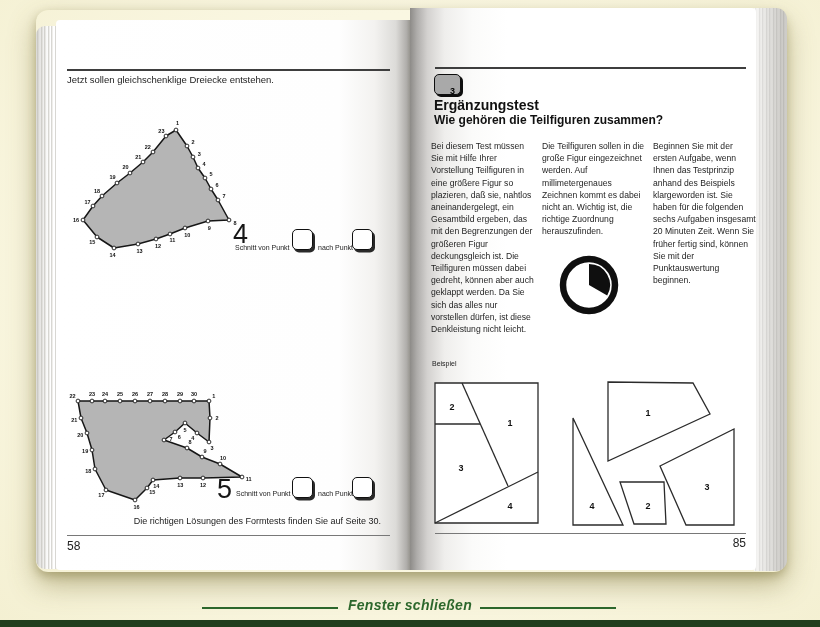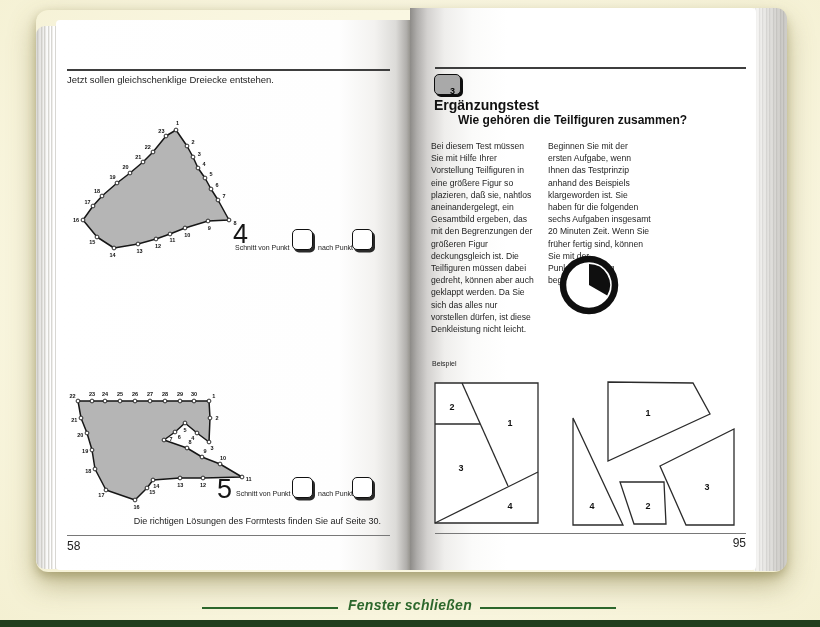--- a/index.html
+++ b/index.html
@@ -42,22 +42,22 @@
   .task-num{position:absolute;font-size:27px;line-height:27px;color:#161616;}
   .task-label{position:absolute;font-size:7px;color:#222;}
   .ans-box{position:absolute;width:19px;height:19px;background:#fff;border:1.7px solid #101010;border-radius:5px;
     box-shadow:2px 2.5px 0 rgba(5,5,5,.85);}
 
   
   .badge{position:absolute;left:434px;top:74px;width:25px;height:19px;background:#a9a9a9;
     border:1.7px solid #0e0e0e;border-radius:5px;box-shadow:2px 2px 0 #0e0e0e;}
   .badge span{position:absolute;right:5px;bottom:-2px;font-size:9px;font-weight:bold;color:#000;}
   .title{position:absolute;left:434px;top:97px;font-size:14px;font-weight:bold;color:#111;text-align:center;}
-  .subtitle{position:absolute;left:434px;top:113px;font-size:12px;font-weight:bold;color:#111;margin-left:24px;}
-  .cols{position:absolute;left:431px;top:140px;width:326px;display:flex;gap:13px;}
+  .subtitle{position:absolute;left:434px;top:113px;font-size:12px;font-weight:bold;color:#111;}
+  .cols{position:absolute;left:431px;top:140px;width:326px;display:flex;gap:7px;}
   .col{width:104px;font-size:8.6px;line-height:12.2px;color:#1e1e1e;}
   .beispiel{position:absolute;left:432px;top:360px;font-size:7px;color:#222;}
 
   
   .close-link{position:absolute;left:340px;top:597px;width:140px;text-align:center;
     font-size:14px;font-weight:bold;font-style:italic;color:#2c672c;letter-spacing:.3px;cursor:pointer;}
   .fline{position:absolute;top:607px;height:2px;background:#2c672c;}
   .bottom-bar{position:absolute;left:0;bottom:0;width:820px;height:7px;background:#203e1d;}
 </style>
 </head>
@@ -204,20 +204,21 @@
 
 <div class="rule" style="left:435px;top:67px;width:311px;"></div>
 <div class="badge">
   <span>3</span>
 </div>
 <div class="title">Ergänzungstest</div>
 <div class="subtitle">Wie gehören die Teilfiguren zusammen?</div>
 
 <div class="cols">
   <div class="col">Bei diesem Test müssen Sie mit Hilfe Ihrer Vorstellung Teilfiguren in eine größere Figur so plazieren, daß sie, nahtlos aneinandergelegt, ein Gesamtbild ergeben, das mit den Begrenzungen der größeren Figur deckungsgleich ist. Die Teilfiguren müssen dabei gedreht, können aber auch geklappt werden. Da Sie sich das alles nur vorstellen dürfen, ist diese Denkleistung nicht leicht.</div>
+  <div class="col">Die Teilfiguren sollen in die große Figur eingezeichnet werden. Auf millimetergenaues Zeichnen kommt es dabei nicht an. Wichtig ist, die richtige Zuordnung herauszufinden.</div>
   <div class="col">Beginnen Sie mit der ersten Aufgabe, wenn Ihnen das Testprinzip anhand des Beispiels klargeworden ist. Sie haben für die folgenden sechs Aufgaben insgesamt 20 Minuten Zeit. Wenn Sie früher fertig sind, können Sie mit der Punktauswertung beginnen.</div>
 </div>
 
 <svg class="abs" style="left:558px;top:254px;" width="62" height="62" viewBox="0 0 62 62">
   <circle cx="31" cy="31" r="26" fill="#ffffff" stroke="#0f0f0f" stroke-width="6.5"></circle>
   <path d="M31,31 L31,10 A21,21 0 0 1 49.2,41.5 Z" fill="#0f0f0f"></path>
 </svg>
 
 <div class="beispiel">Beispiel</div>
 
@@ -237,18 +238,18 @@
     <polygon points="60,112 104,112 106,154 74,154" fill="#ffffff" stroke="#2b2b2b" stroke-width="1.3" stroke-linejoin="miter"></polygon>
     <polygon points="100,96 174,59 174,155 126,155" fill="#ffffff" stroke="#2b2b2b" stroke-width="1.3" stroke-linejoin="miter"></polygon>
     <polygon points="13,48 13,155 63,155" fill="#ffffff" stroke="#2b2b2b" stroke-width="1.3" stroke-linejoin="miter"></polygon>
     <text x="88" y="46" text-anchor="middle" class="piece-num">1</text>
     <text x="88" y="139" text-anchor="middle" class="piece-num">2</text>
     <text x="147" y="120" text-anchor="middle" class="piece-num">3</text>
     <text x="32" y="139" text-anchor="middle" class="piece-num">4</text>
   </svg>
 
 <div class="rule thin" style="left:435px;top:533px;width:311px;"></div>
-<div class="pagenum" style="left:700px;top:536px;width:46px;text-align:right;">95</div>
+<div class="pagenum" style="left:700px;top:536px;width:46px;text-align:right;">85</div>
 
 <div class="fline" style="left:202px;width:136px;"></div>
 <div class="close-link">Fenster schließen</div>
 <div class="fline" style="left:480px;width:136px;"></div>
 <div class="bottom-bar"></div>
 
 </body></html>

